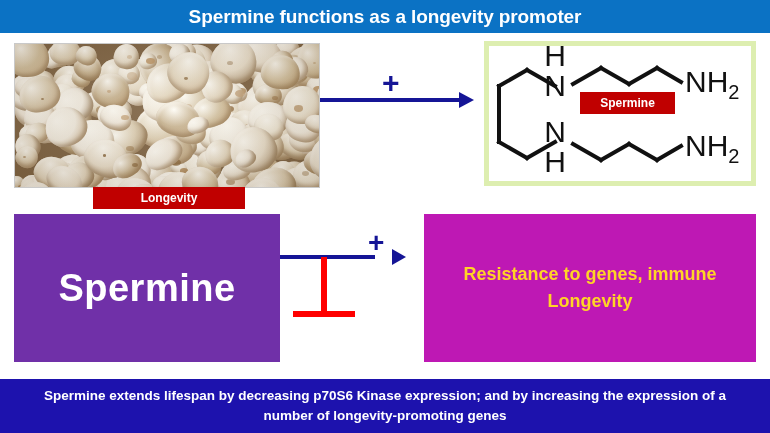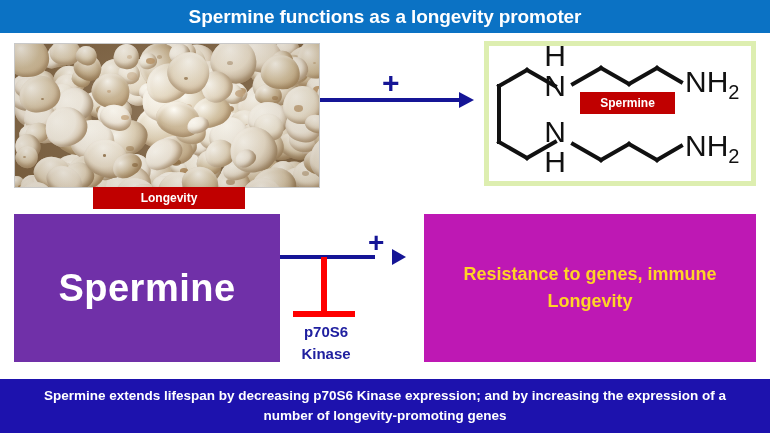--- a/index.html
+++ b/index.html
@@ -606,24 +606,20 @@
 <div id="spermine-box">
   <span id="spermine-box-text">Spermine</span>
 </div>
 
 <div id="mid-arrow-group">
   <div id="mid-arrow-line"></div>
   <div id="mid-plus-icon">+</div>
   <div id="mid-arrow-head"></div>
   <div id="inhibit-stem"></div>
   <div id="inhibit-bar"></div>
-  <div id="kinase-label">
-    <div>p70S6</div>
-    <div>Kinase</div>
-  </div>
 </div>
 
 <div id="outcome-box">
   <div id="outcome-text">
     <div>Resistance to genes, immune</div>
     <div>Longevity</div>
   </div>
 </div>
 
 <div id="footer-bar">

